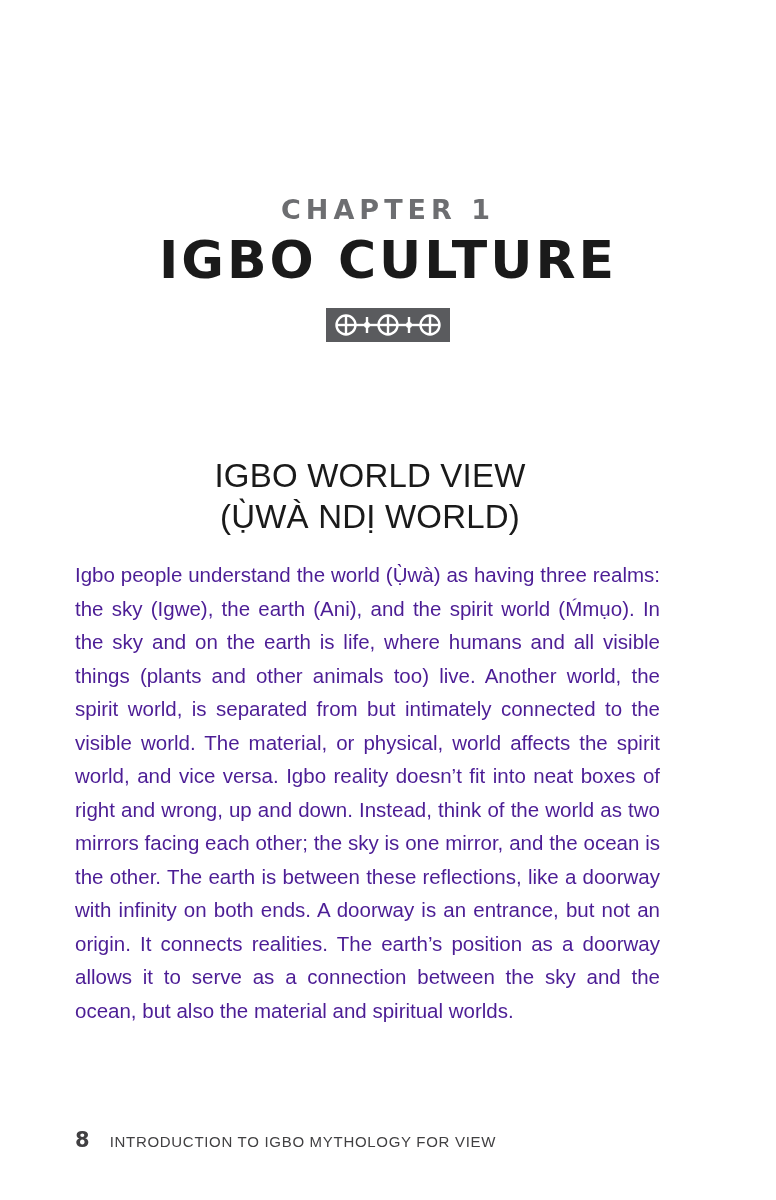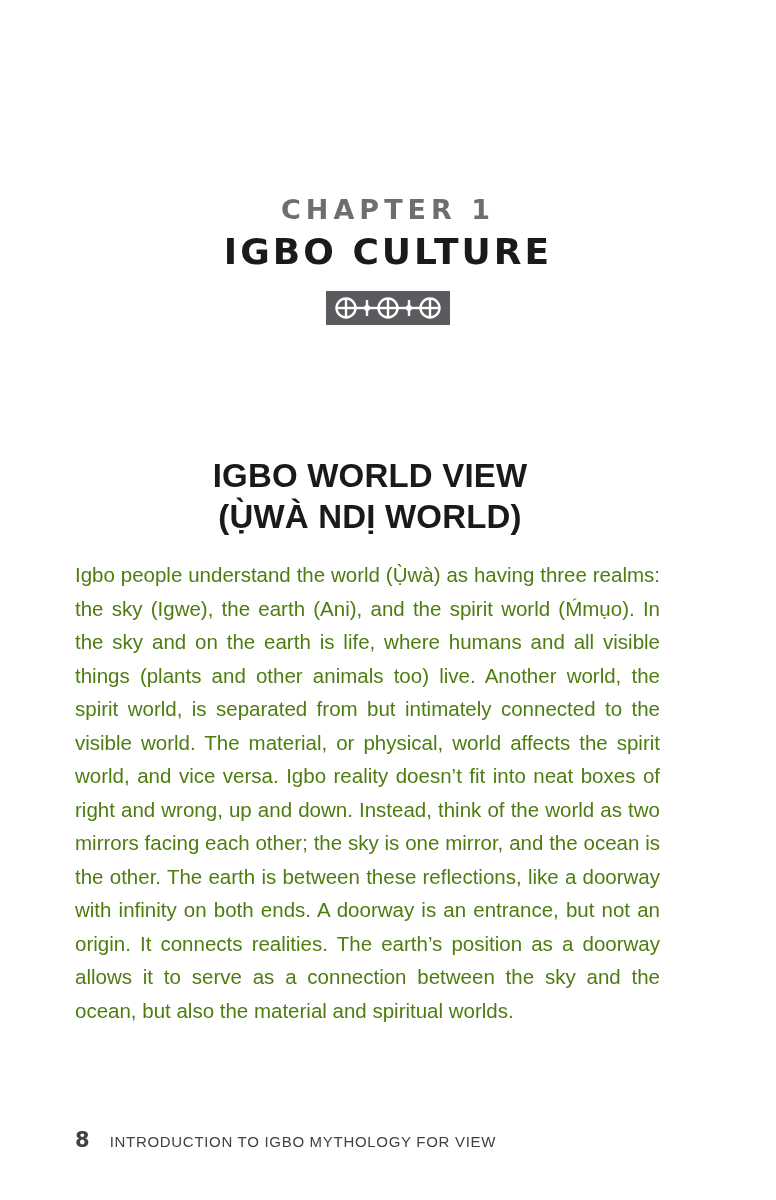--- a/index.html
+++ b/index.html
@@ -35,21 +35,21 @@
     font-weight: bold;
     font-size: 27px;
     letter-spacing: 5px;
     color: #6d6e71;
     line-height: 1;
     margin: 0;
   }
   .chapter-title {
     font-family: "DejaVu Sans", sans-serif;
     font-weight: bold;
-    font-size: 36px;
+    font-size: 52px;
     letter-spacing: 3px;
     color: #1a1a1a;
     line-height: 1.05;
     margin: 10px 0 0 0;
   }
 
   
   .ornament {
     margin: 20px auto 0 auto;
     width: 124px;
@@ -61,38 +61,38 @@
   
   .section-head {
     position: absolute;
     top: 455px;
     left: 75px;
     width: 590px;
     text-align: center;
   }
   .section-title {
     font-family: "Liberation Sans", sans-serif;
-    font-weight: bold;
+    font-weight: normal;
     font-size: 33px;
     line-height: 1.25;
     color: #1a1a1a;
     margin: 0;
     letter-spacing: 0.2px;
   }
 
   
   .body-copy {
     position: absolute;
     top: 558px;
     left: 75px;
     width: 585px;
     font-family: "Liberation Sans", sans-serif;
     font-size: 20.5px;
     line-height: 33.5px;
-    color: #4d7c0f;
+    color: #4c1d95;
     text-align: justify;
     text-justify: inter-word;
     margin: 0;
   }
 
   
   .footer {
     position: absolute;
     left: 75px;
     bottom: 48px;

